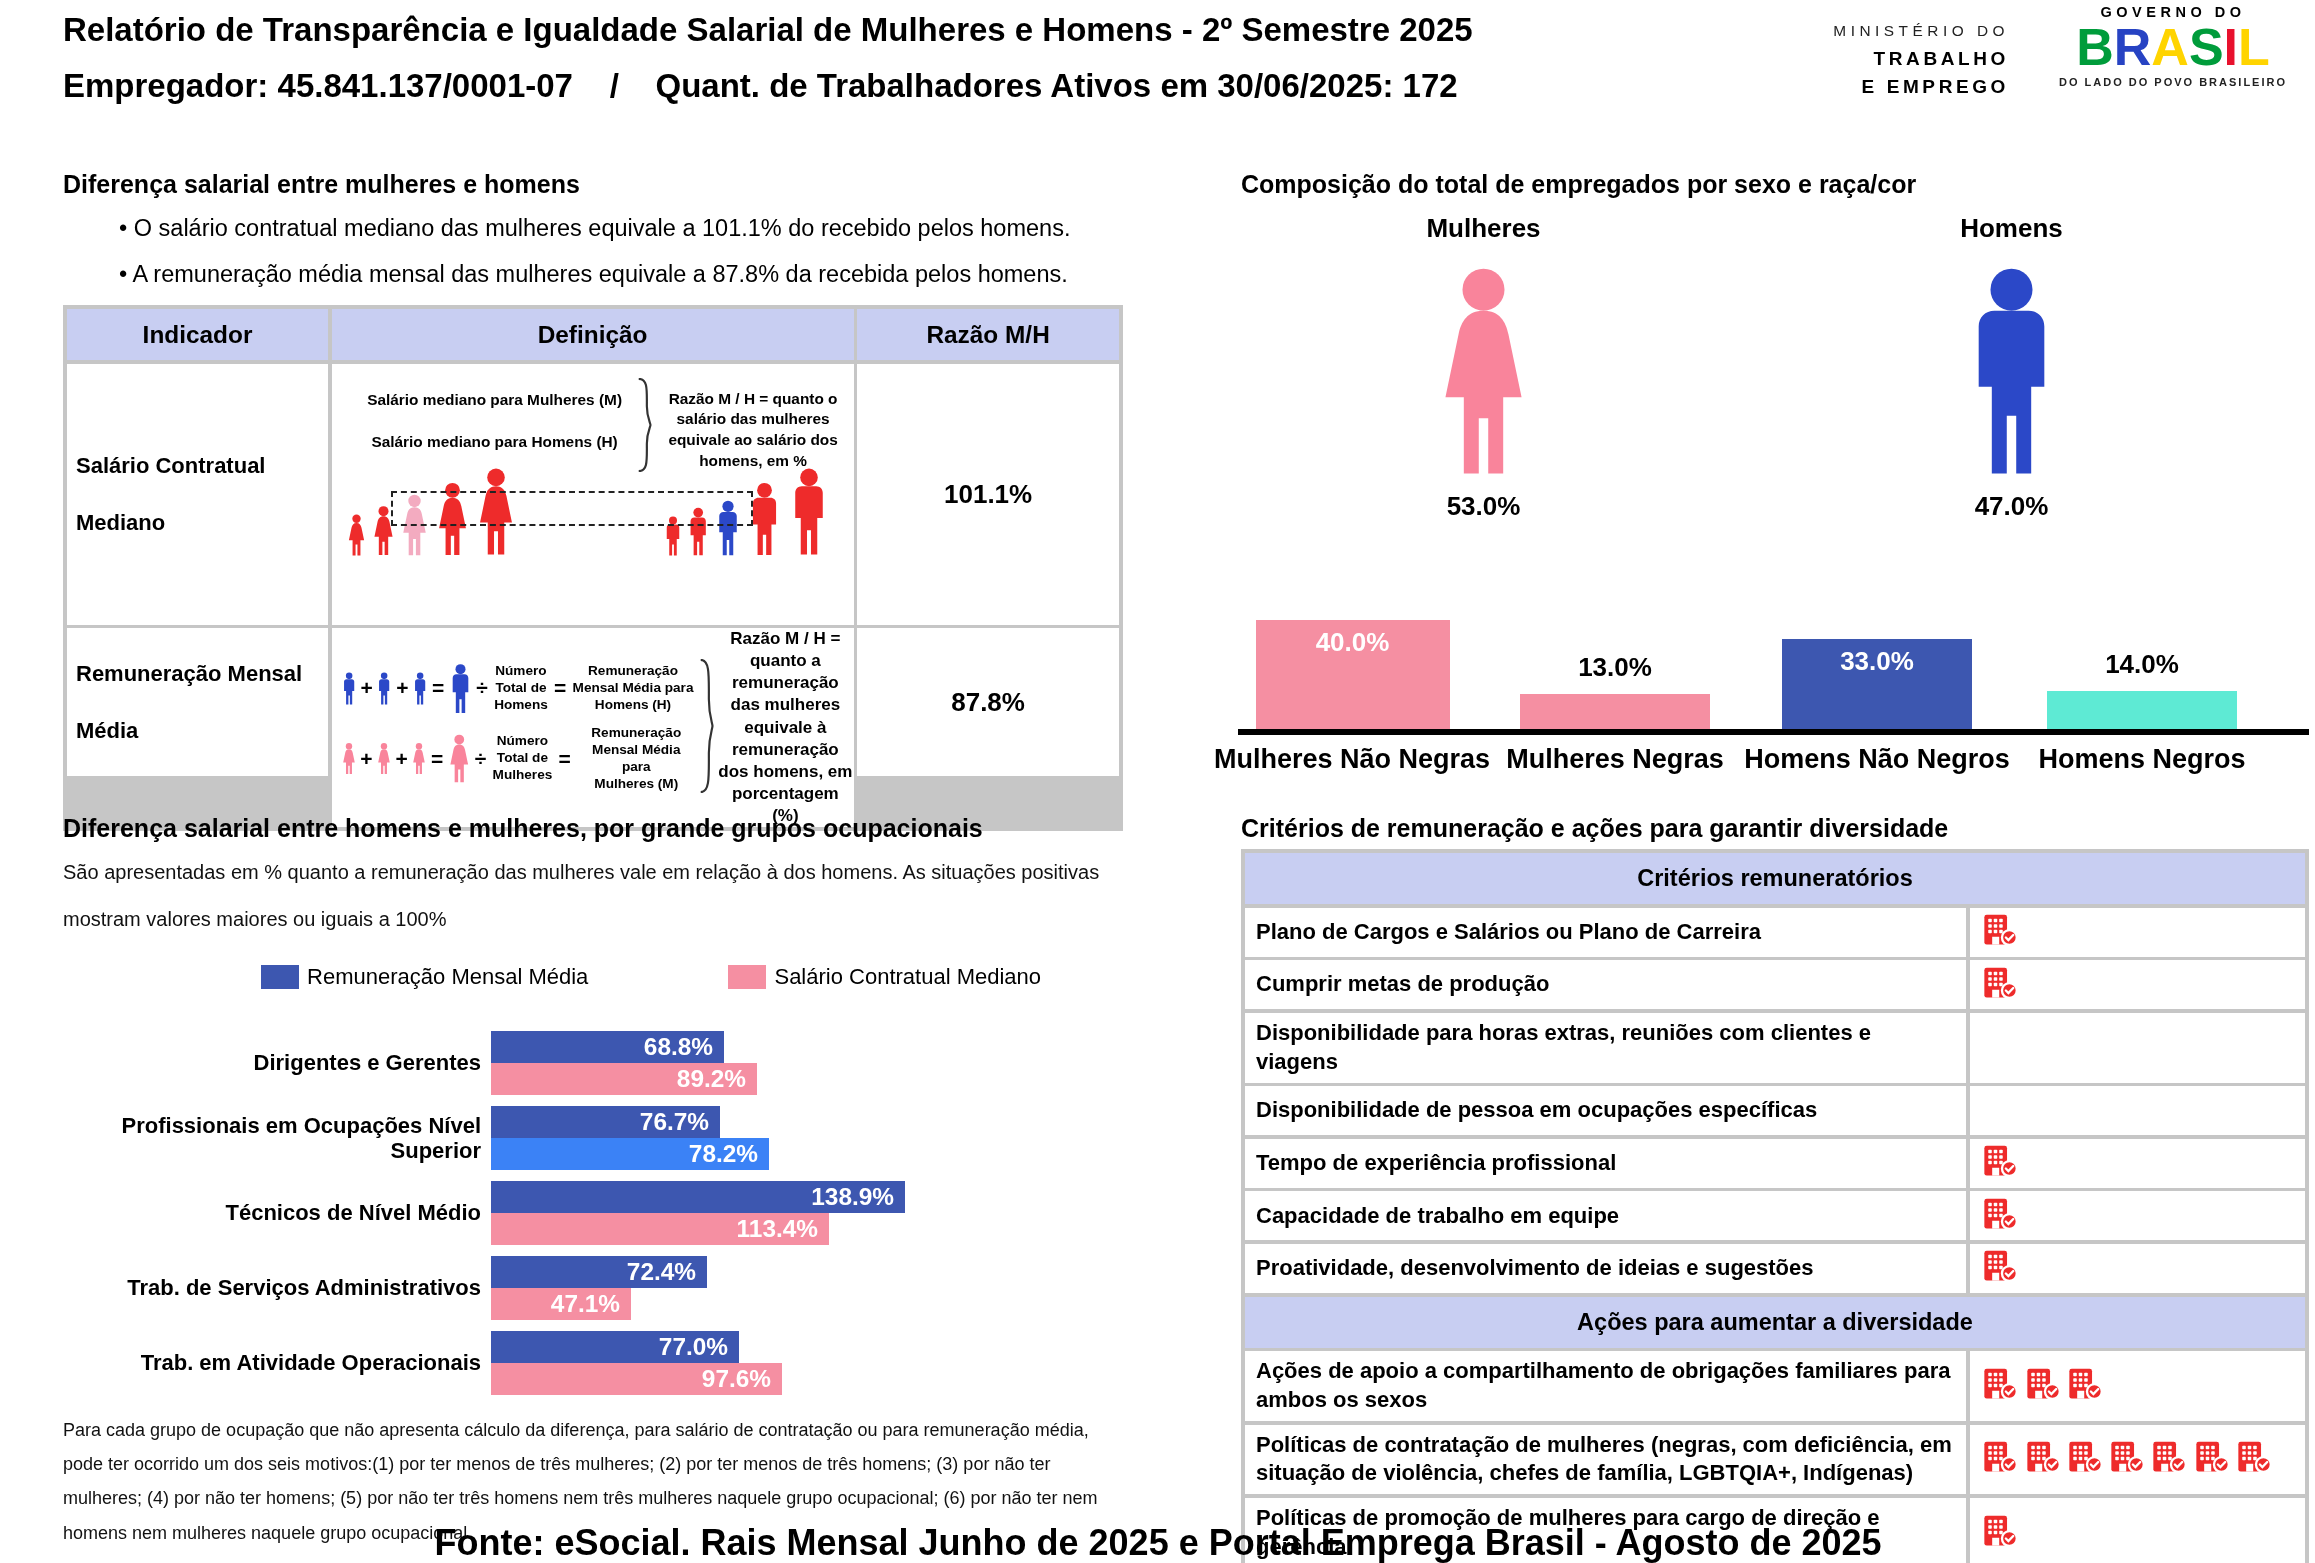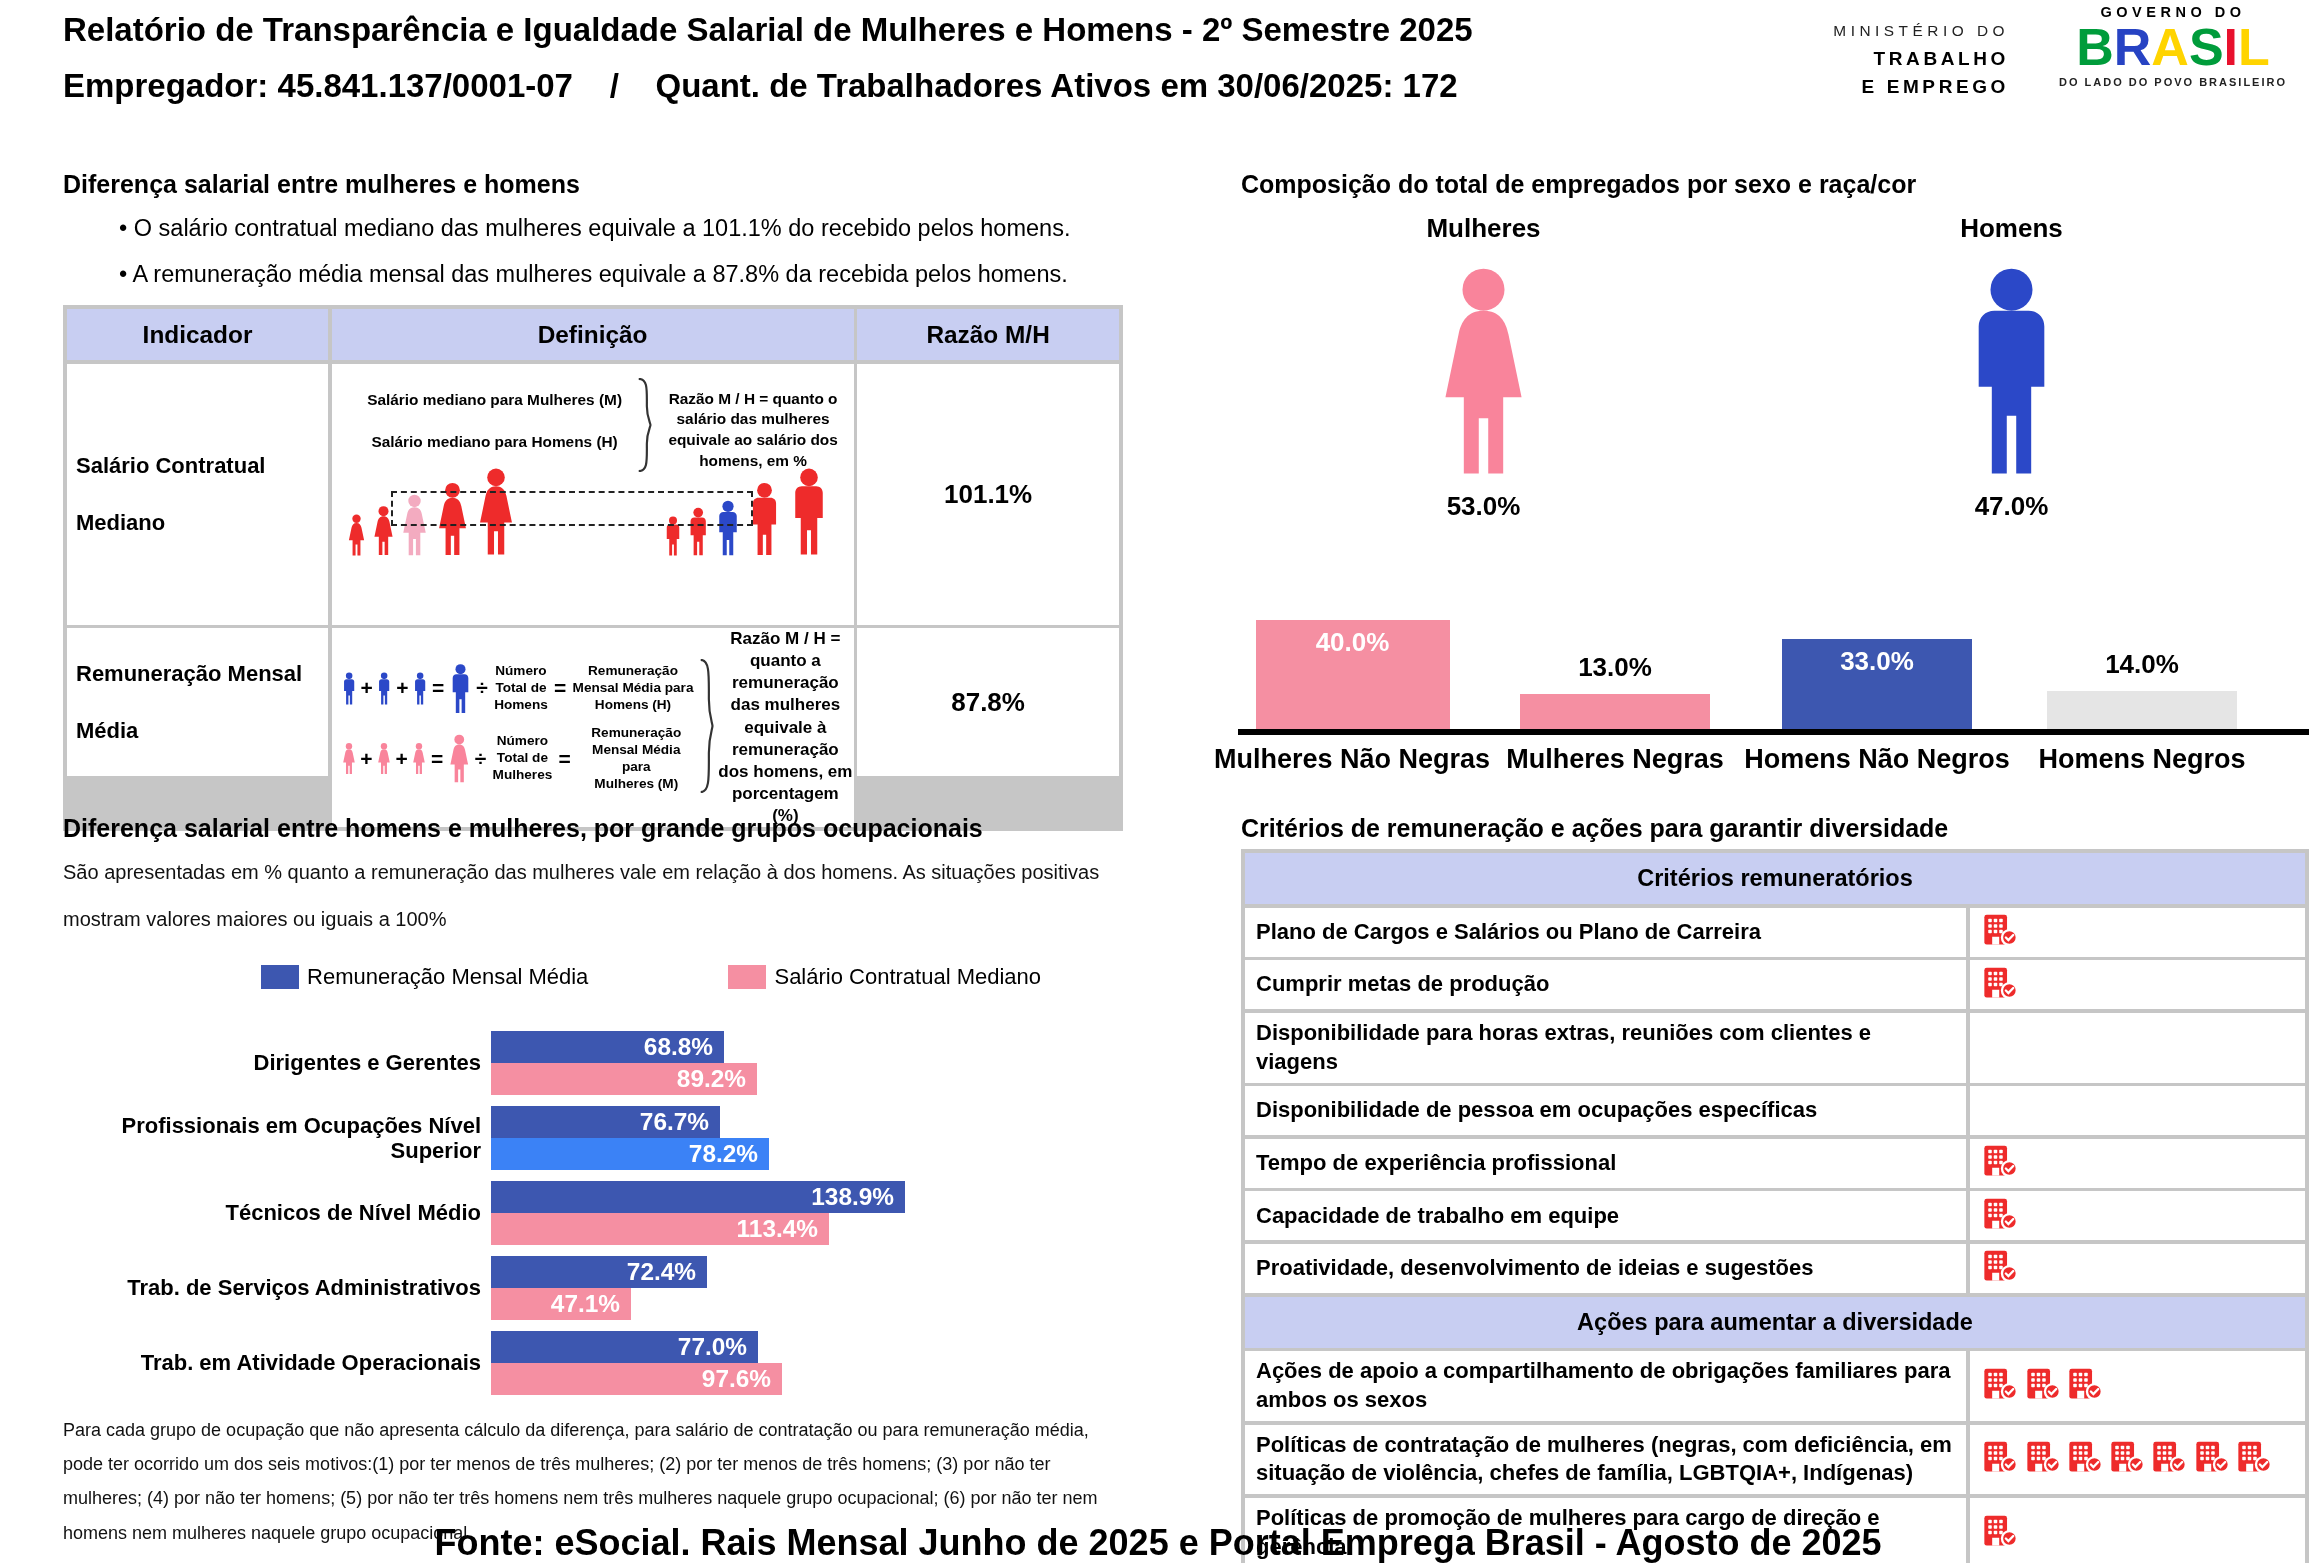--- a/index.html
+++ b/index.html
@@ -323,21 +323,21 @@
   <div class="abs" id="comp-chart">
       <div class="cbar" style="left: 14.5px; width: 194px; height: 109px; background: rgb(245, 143, 162);">
         <div class="cbar-in">40.0%</div>
       </div>
       <div class="cbar" style="left: 279px; width: 190px; height: 35px; background: rgb(245, 143, 162);">
         <div class="cbar-out">13.0%</div>
       </div>
       <div class="cbar" style="left: 541px; width: 190px; height: 90px; background: rgb(61, 87, 176);">
         <div class="cbar-in">33.0%</div>
       </div>
-      <div class="cbar" style="left: 806px; width: 190px; height: 38px; background: #e5e5e5;">
+      <div class="cbar" style="left: 806px; width: 190px; height: 38px; background: #5eead4;">
         <div class="cbar-out">14.0%</div>
       </div>
     </div>
   <div class="abs" id="comp-base"></div>
   <div class="abs" id="comp-cats">
       <div class="ccat" style="left: 111px;">Mulheres Não Negras</div>
       <div class="ccat" style="left: 374px;">Mulheres Negras</div>
       <div class="ccat" style="left: 636px;">Homens Não Negros</div>
       <div class="ccat" style="left: 901px;">Homens Negros</div>
     </div>
@@ -396,21 +396,21 @@
             <span>72.4%</span>
           </div>
           <div class="obar" style="width: 140px; background: rgb(245, 143, 162);">
             <span>47.1%</span>
           </div>
         </div>
       </div>
       <div class="occ-row">
         <div class="occ-label">Trab. em Atividade Operacionais</div>
         <div class="occ-bars">
-          <div class="obar" style="width: 227px; background: rgb(61, 87, 176); padding-left: 40px;">
+          <div class="obar" style="width: 248px; background: rgb(61, 87, 176);">
             <span>77.0%</span>
           </div>
           <div class="obar" style="width: 291px; background: rgb(245, 143, 162);">
             <span>97.6%</span>
           </div>
         </div>
       </div>
     </div>
   <div class="abs" id="occ-note">Para cada grupo de ocupação que não apresenta cálculo da diferença, para salário de contratação ou para remuneração média, pode ter ocorrido um dos seis motivos:(1) por ter menos de três mulheres; (2) por ter menos de três homens; (3) por não ter mulheres; (4) por não ter homens; (5) por não ter três homens nem três mulheres naquele grupo ocupacional; (6) por não ter nem homens nem mulheres naquele grupo ocupacional</div>
 

